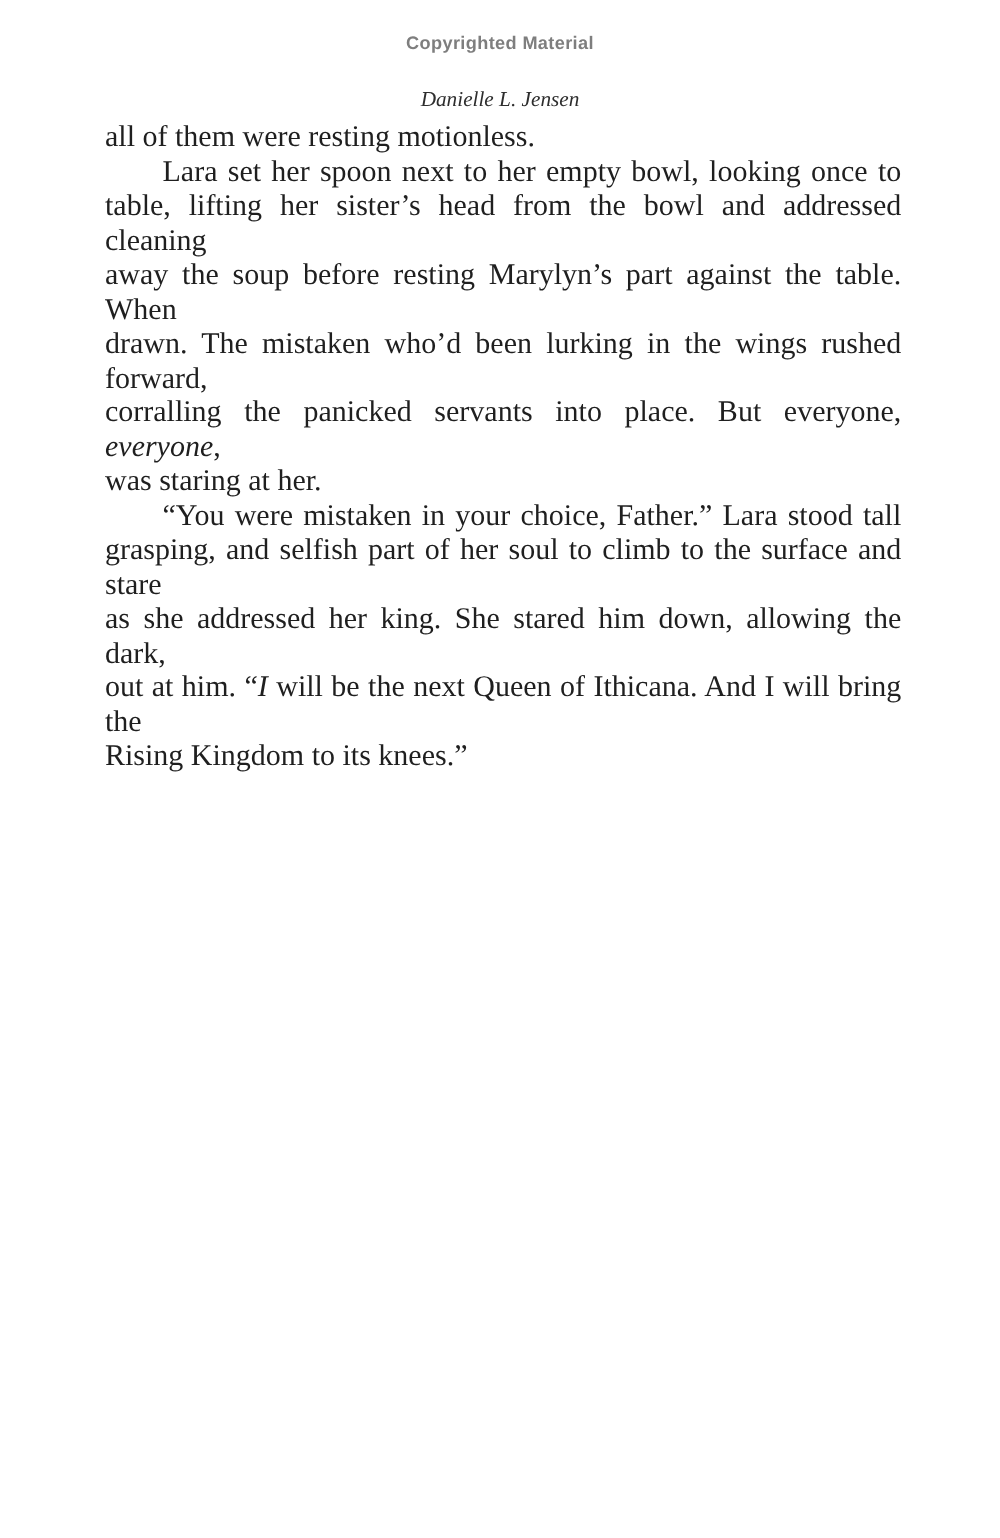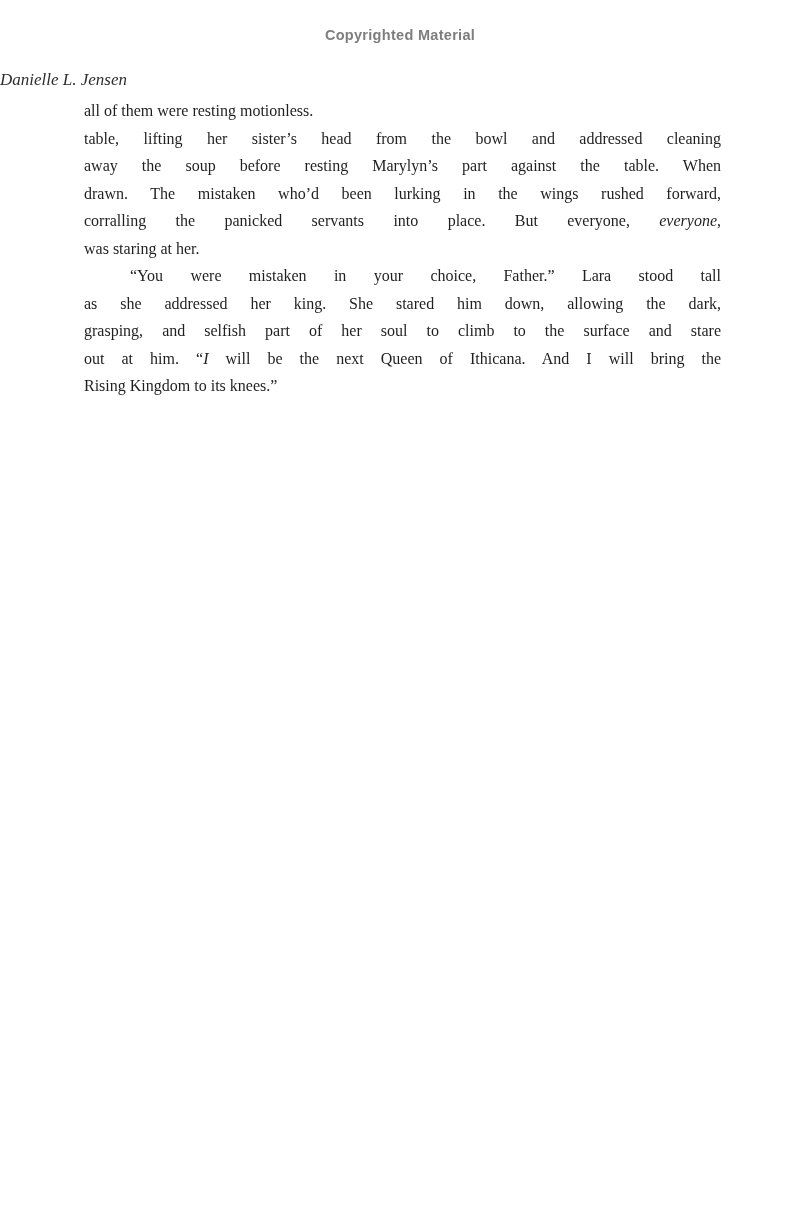--- a/index.html
+++ b/index.html
@@ -28,30 +28,31 @@
     font-size: 14.5px;
     letter-spacing: 0.3px;
     color: var(--gray);
   }
   .copyright.top { top: 27px; }
   .copyright.bottom { top: 1185px; }
   .author {
     position: absolute;
     left: 0; right: 0;
     top: 70px;
+    text-align: center;
     font-style: italic;
     font-size: 17px;
     color: #2e2e2e;
   }
   .body-text {
     position: absolute;
     left: 84px;
     top: 97px;
     width: 637px;
-    font-size: 16px;
+    font-size: 24px;
     line-height: 27.5px;
     color: var(--ink);
   }
   .line {
     text-align: justify;
     text-align-last: justify;
     white-space: normal;
   }
   .line.last { text-align-last: left; }
   .line.indent { text-indent: 46px; }
@@ -85,30 +86,31 @@
 
   <div class="copyright top">Copyrighted Material</div>
 
   <div class="author">Danielle L. Jensen</div>
 
   <div class="body-text">
       <div>
         <div class="line last"><span>all of them were resting motionless.</span></div>
       </div>
       <div>
+        <div class="line indent"><span>Lara set her spoon next to her empty bowl, looking once to</span></div>
         <div class="line"><span>table, lifting her sister’s head from the bowl and addressed cleaning</span></div>
         <div class="line"><span>away the soup before resting Marylyn’s part against the table. When</span></div>
         <div class="line"><span>drawn. The mistaken who’d been lurking in the wings rushed forward,</span></div>
         <div class="line"><span>corralling the panicked servants into place. But everyone, </span><i>everyone</i><span>,</span></div>
         <div class="line last"><span>was staring at her.</span></div>
       </div>
       <div>
         <div class="line indent"><span>“You were mistaken in your choice, Father.” Lara stood tall</span></div>
+        <div class="line"><span>grasping, and selfish part of her soul to climb to the surface and stare</span></div>
         <div class="line"><span>as she addressed her king. She stared him down, allowing the dark,</span></div>
-        <div class="line"><span>grasping, and selfish part of her soul to climb to the surface and stare</span></div>
         <div class="line"><span>out at him. “</span><i>I</i><span> will be the next Queen of Ithicana. And I will bring the</span></div>
         <div class="line last"><span>Rising Kingdom to its knees.”</span></div>
       </div>
     </div>
 
   <div class="footer">
 
     <div class="ornament left">
       <svg viewBox="0 0 240 18" preserveAspectRatio="none" xmlns="http://www.w3.org/2000/svg">
         <g fill="#1d1d1d">

